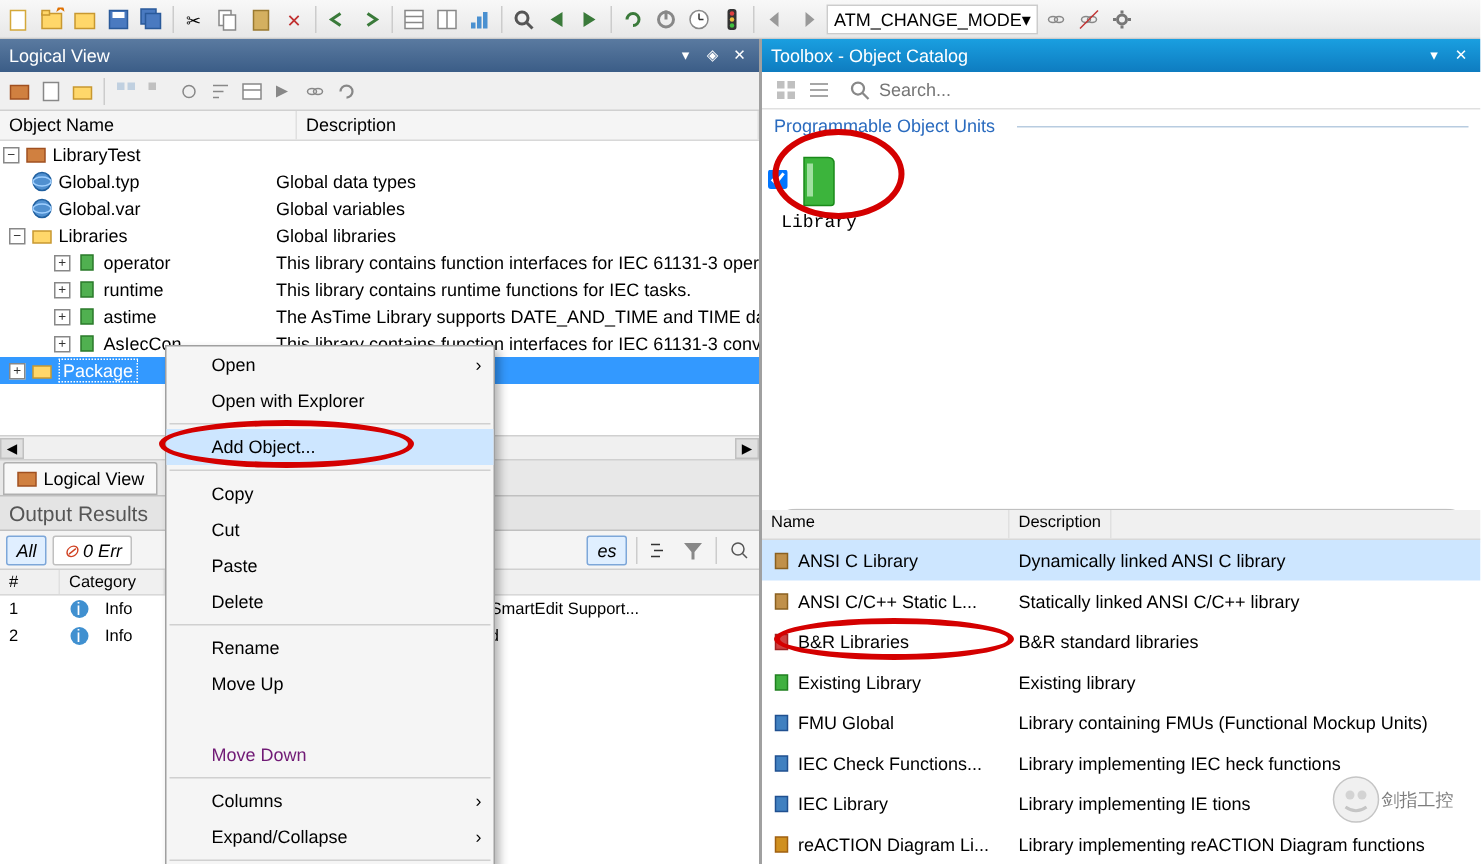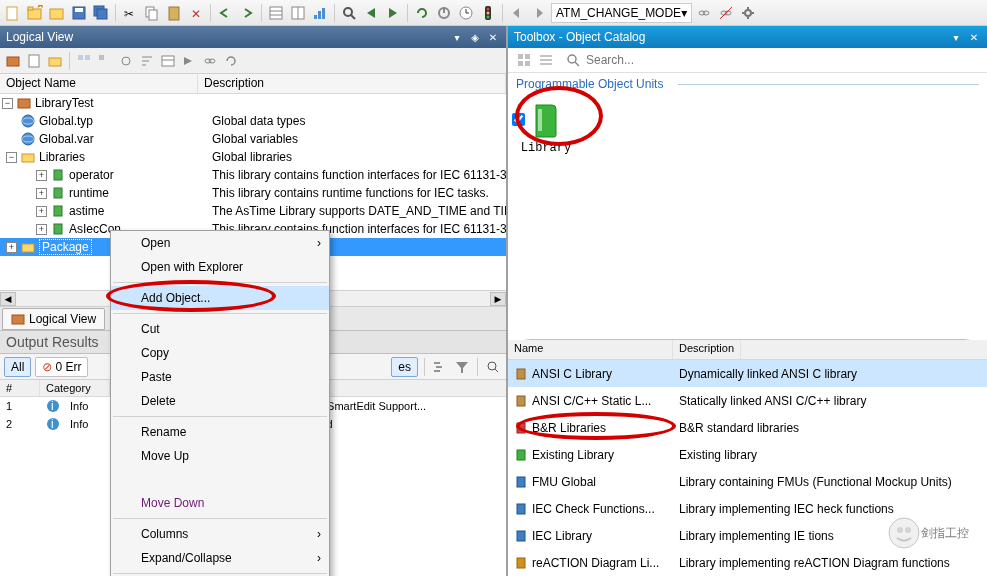--- a/index.html
+++ b/index.html
@@ -17,29 +17,29 @@
 .subtb { height:26px; background:#f0f0f0; border-bottom:1px solid #d0d0d0; display:flex; align-items:center; padding:0 4px; gap:3px; }
 .subtb-ico { width:18px; height:18px; cursor:pointer; display:flex; align-items:center; justify-content:center; }
 .thead { display:flex; background:#f5f5f5; border-bottom:1px solid #d8d8d8; height:20px; font-size:11px; }
 .th { padding:2px 6px; border-right:1px solid #e0e0e0; }
 .tree { flex:1; overflow:hidden; background:#fff; position:relative; }
 .tree-row { display:flex; align-items:center; height:18px; padding-left:2px; position:relative; }
 .tree-row.sel { background:#3399ff; color:#fff; }
 .exp { width:11px; height:11px; border:1px solid #888; display:flex; align-items:center; justify-content:center; font-size:9px; line-height:1; margin-right:3px; cursor:pointer; background:#fff; color:#333;}
 .ico { width:16px; height:16px; margin-right:3px; display:inline-flex; align-items:center; justify-content:center; font-size:11px; }
 .tn { display:flex; align-items:center; }
-.td { position:absolute; left:212px; white-space:nowrap; overflow:hidden; }
+.td { position:absolute; left:184px; white-space:nowrap; overflow:hidden; }
 .ind1 { padding-left:6px; } .ind2 { padding-left:36px; }
 .scroll-h { height:16px; background:#f0f0f0; border-top:1px solid #d0d0d0; display:flex; align-items:center; }
 .scroll-btn { width:16px; height:14px; background:#e0e0e0; border:1px solid #c0c0c0; display:flex; align-items:center; justify-content:center; font-size:9px; }
 .tabstrip { height:24px; display:flex; align-items:center; border-top:1px solid #d0d0d0; background:#e8e8e8; padding:1px 2px; }
 .tab { padding:3px 8px; border:1px solid #b0b0b0; background:#f8f8f8; display:flex; align-items:center; gap:4px; font-size:11px; cursor:pointer; border-radius:2px 2px 0 0; }
 .output-hdr { background:#e4e4e4; padding:3px 6px; border-top:1px solid #c0c0c0; border-bottom:1px solid #c0c0c0; font-size:14px; color:#555; }
 .output-tb { height:26px; background:#f4f4f4; display:flex; align-items:center; gap:4px; padding:0 4px; border-bottom:1px solid #d0d0d0; }
-.chip { border:1px solid #c0c0c0; padding:2px 6px; border-radius:2px; background:#fff; cursor:pointer; display:flex; align-items:center; gap:3px; font-size:11px; }
+.chip { border:1px solid #c0c0c0; padding:2px 6px; border-radius:2px; background:#fff; cursor:pointer; display:flex; align-items:center; gap:3px; font-size:11px;font-style:italic; }
 .chip.sel { background:#e0efff; border-color:#7da7d9; }
 .out-tbl { flex:1; }
 .out-th { display:flex; background:#f0f0f0; border-bottom:1px solid #d8d8d8; }
 .out-th>div { padding:2px 6px; border-right:1px solid #e0e0e0; font-size:11px; }
 .out-row { display:flex; height:18px; align-items:center; }
 .out-row>div { padding:0 6px; font-size:11px; }
 .ctx-menu { position:absolute; left:110px; top:230px; width:220px; background:#f5f5f5; border:1px solid #a0a0a0; box-shadow:3px 3px 6px rgba(0,0,0,.3); z-index:100; }
 .ctx-item { padding:5px 10px 5px 30px; cursor:pointer; position:relative; font-size:12px; }
 .ctx-item.hl { background:#cde6ff; }
 .ctx-item.dis { color:#701a75;margin-top:23px; }
@@ -603,22 +603,22 @@
     </div>
   </div>
 </div>
 
 <div class="ctx-menu">
   <div class="ctx-item arrow">Open</div>
   <div class="ctx-item">Open with Explorer</div>
   <div class="ctx-sep"></div>
   <div class="ctx-item hl">Add Object...</div>
   <div class="ctx-sep"></div>
+  <div class="ctx-item">Copy</div>
   <div class="ctx-item">Cut</div>
-  <div class="ctx-item">Copy</div>
   <div class="ctx-item">Paste</div>
   <div class="ctx-item">Delete</div>
   <div class="ctx-sep"></div>
   <div class="ctx-item">Rename</div>
   <div class="ctx-item">Move Up</div>
   <div class="ctx-item dis">Move Down</div>
   <div class="ctx-sep"></div>
   <div class="ctx-item arrow">Columns</div>
   <div class="ctx-item arrow">Expand/Collapse</div>
   <div class="ctx-sep"></div>

